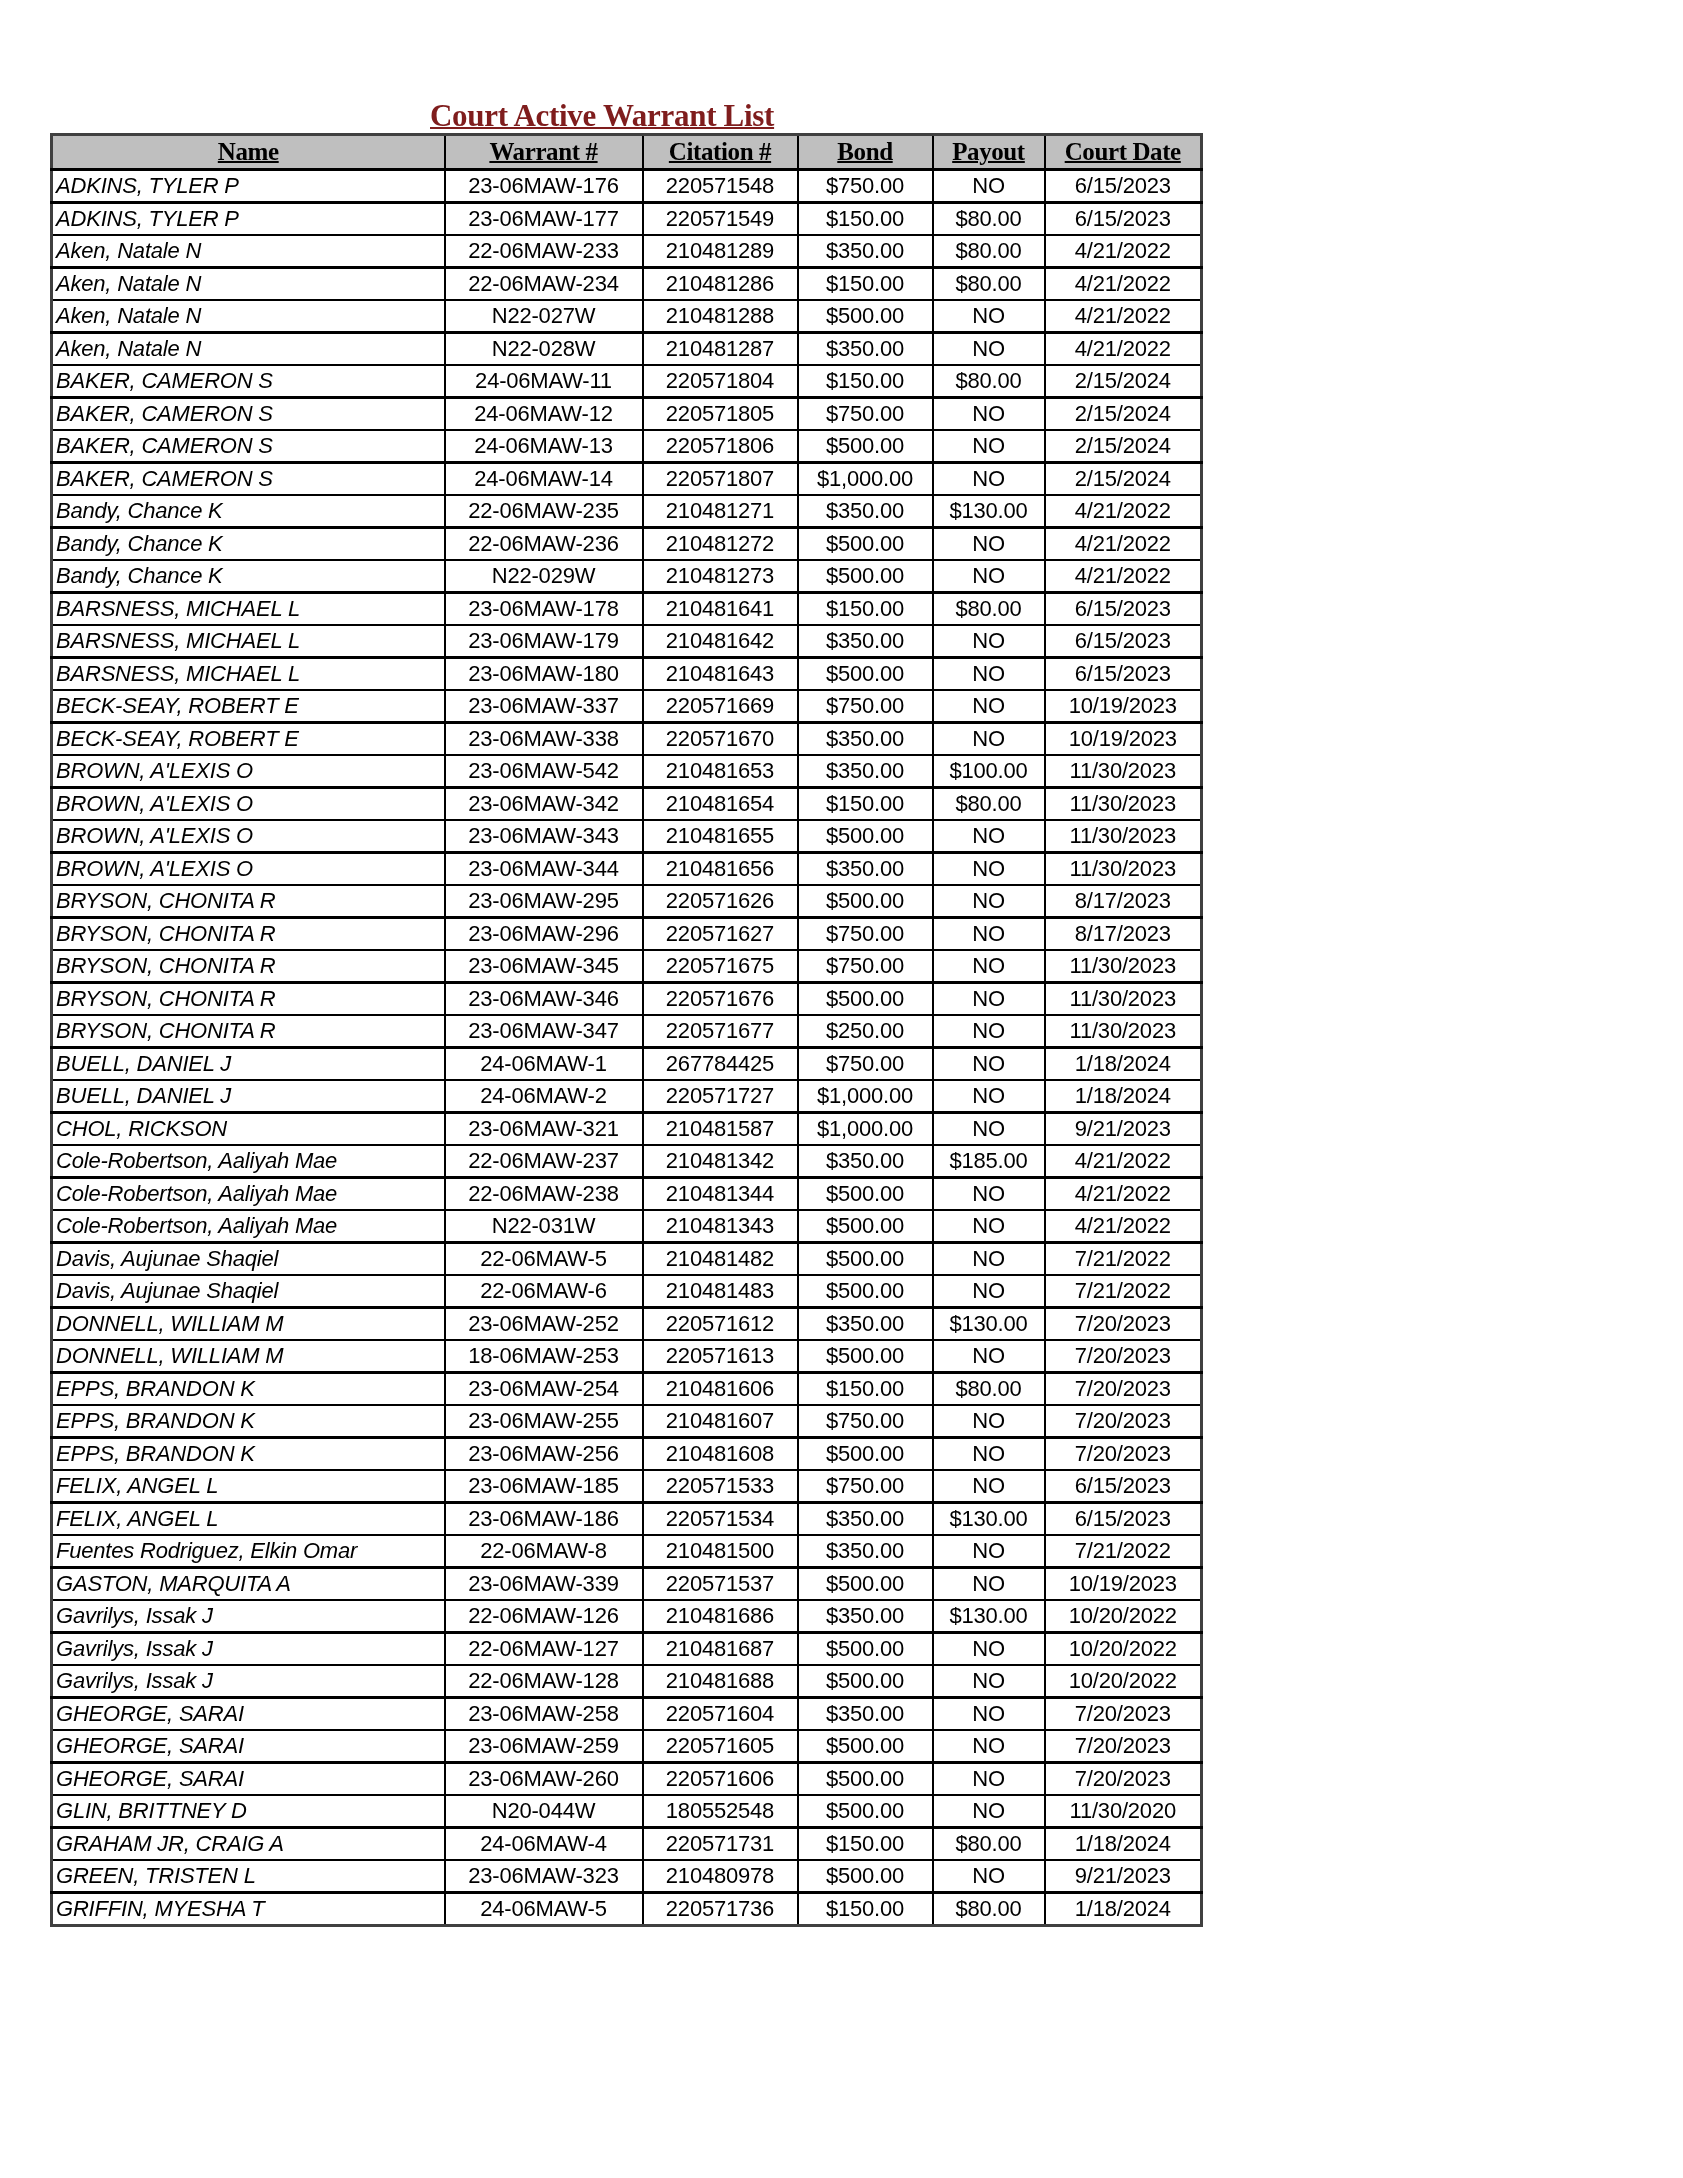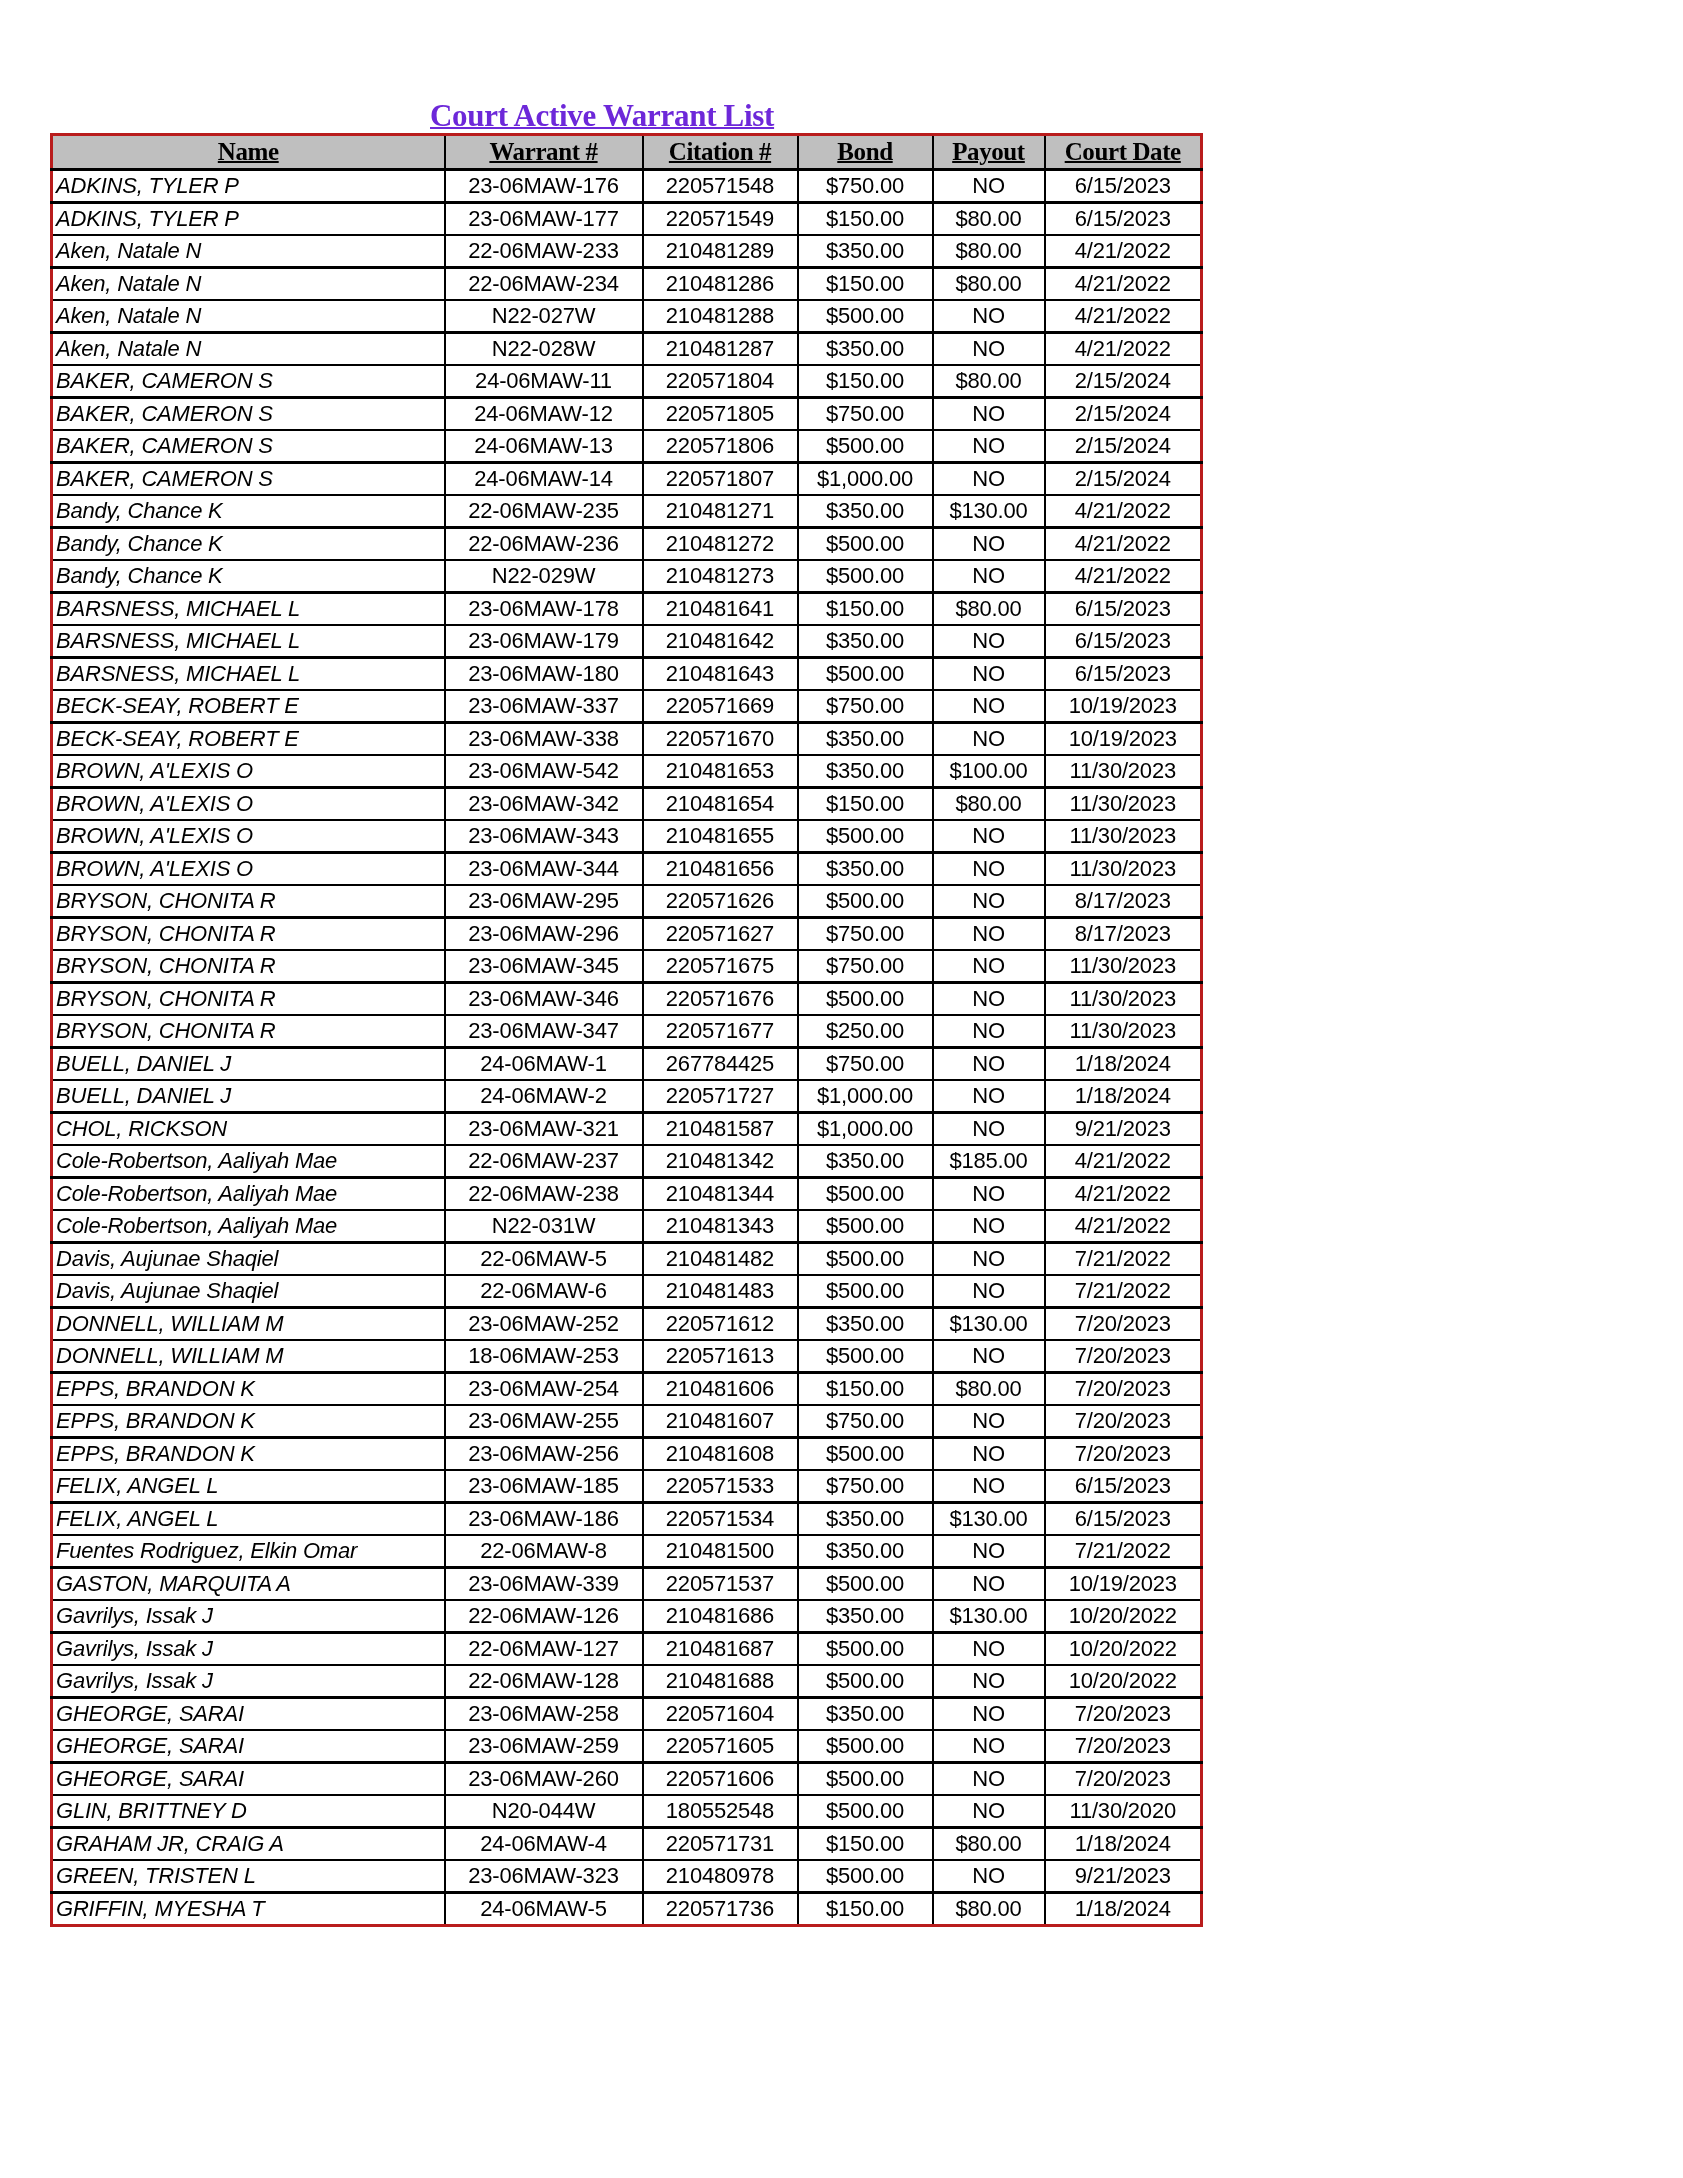--- a/index.html
+++ b/index.html
@@ -1,27 +1,27 @@
 <!DOCTYPE html>
 <html><head>
 <meta charset="utf-8">
 <style>
   html, body { margin: 0; padding: 0; background: #ffffff; }
   body { width: 1683px; height: 2178px; position: relative; overflow: hidden; }
   .title {
     position: absolute; left: 430px; top: 99px;
     font-family: "Liberation Serif", "DejaVu Serif", serif;
     font-weight: bold; font-size: 31px; line-height: 34px;
-    color: #6d28d9; text-decoration: underline; text-decoration-thickness: 2px;
+    color: #7f1d1d; text-decoration: underline; text-decoration-thickness: 2px;
     letter-spacing: -0.3px; white-space: nowrap;
   }
   table.warrants {
     position: absolute; left: 50px; top: 133px;
     border-collapse: collapse; table-layout: fixed;
-    border: 3px solid #b91c1c;
+    border: 3px solid #404040;
   }
   table.warrants col.c-name { width: 393px; }
   table.warrants col.c-warrant { width: 198px; }
   table.warrants col.c-citation { width: 155px; }
   table.warrants col.c-bond { width: 135px; }
   table.warrants col.c-payout { width: 112px; }
   table.warrants col.c-date { width: 157px; }
   table.warrants th {
     background: #bfbfbf; height: 32px; padding: 0;
     font-family: "Liberation Serif", "DejaVu Serif", serif;

